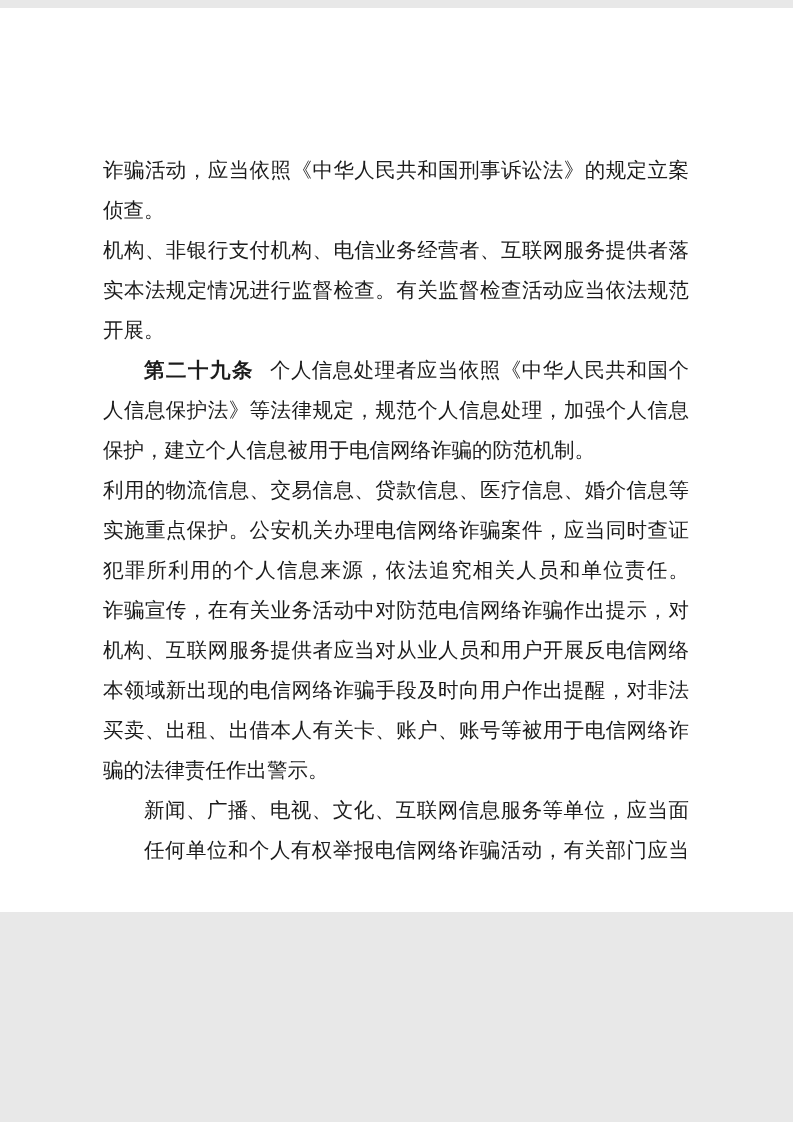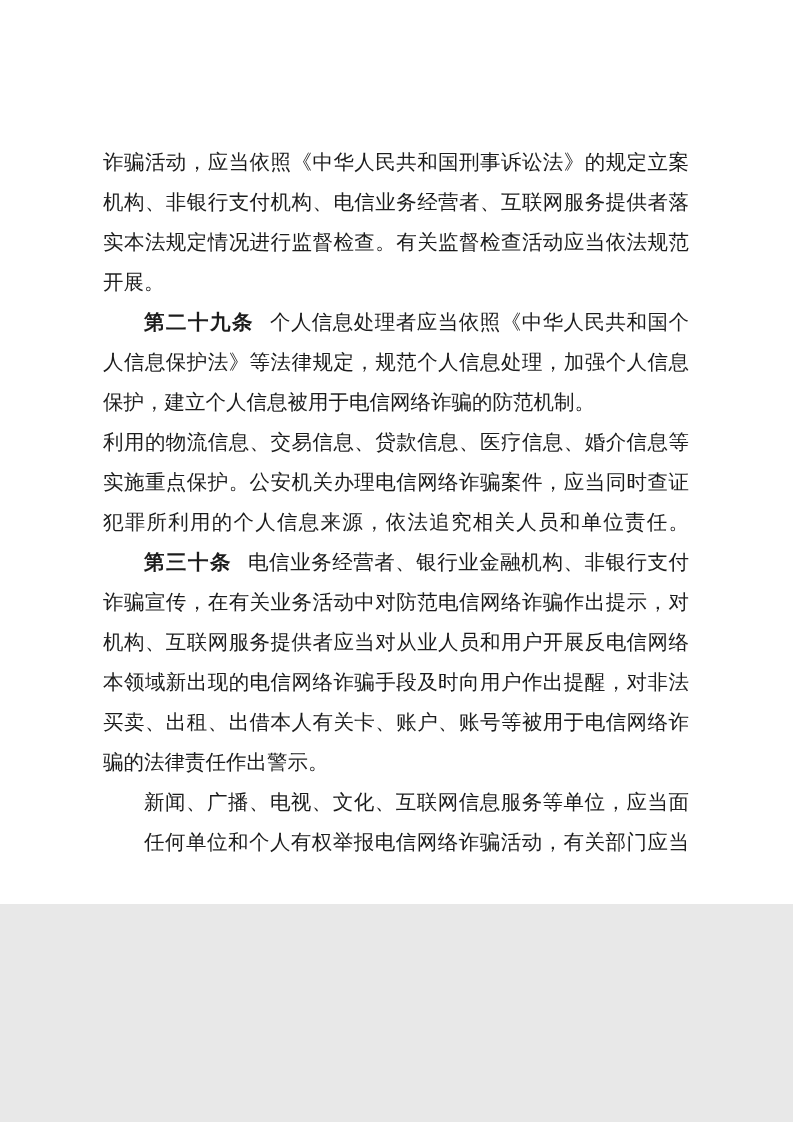--- a/index.html
+++ b/index.html
@@ -1,20 +1,20 @@
 <!DOCTYPE html>
 <html lang="zh" style="--text-color: #1c1c1c; --bg-color: #ffffff;"><head>
 <meta charset="utf-8">
 <style>
   html, body { margin: 0; padding: 0; background: #e8e8e8; }
   .page {
     position: relative;
     width: 793px;
     height: 904px;
-    margin: 0 auto;
+    margin: 8px auto;
     background: var(--bg-color, #ffffff);
     color: var(--text-color, #1c1c1c);
     font-family: "Liberation Serif", "DejaVu Serif", serif;
     overflow: hidden;
   }
   .text-block {
     position: absolute;
     left: 103px;
     top: 142px;
     width: 586px;
@@ -51,34 +51,34 @@
   }
 </style>
 </head>
 <body>
 
 <div class="page">
 
   <div class="text-block">
 
     <p class="line fill"><span class="seg">诈骗活动，应当依照《中华人民共和国刑事诉讼法》的规定立案</span></p>
+    <p class="line"><span class="seg">侦查。</span></p>
 
     <p class="line fill"><span class="seg">机构、非银行支付机构、电信业务经营者、互联网服务提供者落</span></p>
     <p class="line fill"><span class="seg">实本法规定情况进行监督检查。有关监督检查活动应当依法规范</span></p>
     <p class="line"><span class="seg">开展。</span></p>
 
     <p class="line fill indent"><span class="art-head">第二十九条</span><span class="seg">个人信息处理者应当依照《中华人民共和国个</span></p>
     <p class="line fill"><span class="seg">人信息保护法》等法律规定，规范个人信息处理，加强个人信息</span></p>
     <p class="line"><span class="seg">保护，建立个人信息被用于电信网络诈骗的防范机制。</span></p>
 
     <p class="line fill"><span class="seg">利用的物流信息、交易信息、贷款信息、医疗信息、婚介信息等</span></p>
     <p class="line fill"><span class="seg">实施重点保护。公安机关办理电信网络诈骗案件，应当同时查证</span></p>
     <p class="line fill"><span class="seg">犯罪所利用的个人信息来源，依法追究相关人员和单位责任。</span></p>
 
-    <p class="line fill indent"><span class="art-head">第三十条</span><span class="seg">电信业务经营者、银行业金融机构、非银行支付</span></p>
     <p class="line fill"><span class="seg">诈骗宣传，在有关业务活动中对防范电信网络诈骗作出提示，对</span></p>
     <p class="line fill"><span class="seg">机构、互联网服务提供者应当对从业人员和用户开展反电信网络</span></p>
     <p class="line fill"><span class="seg">本领域新出现的电信网络诈骗手段及时向用户作出提醒，对非法</span></p>
     <p class="line fill"><span class="seg">买卖、出租、出借本人有关卡、账户、账号等被用于电信网络诈</span></p>
     <p class="line"><span class="seg">骗的法律责任作出警示。</span></p>
 
     <p class="line fill indent"><span class="seg">新闻、广播、电视、文化、互联网信息服务等单位，应当面</span></p>
 
     <p class="line fill indent"><span class="seg">任何单位和个人有权举报电信网络诈骗活动，有关部门应当</span></p>
 

